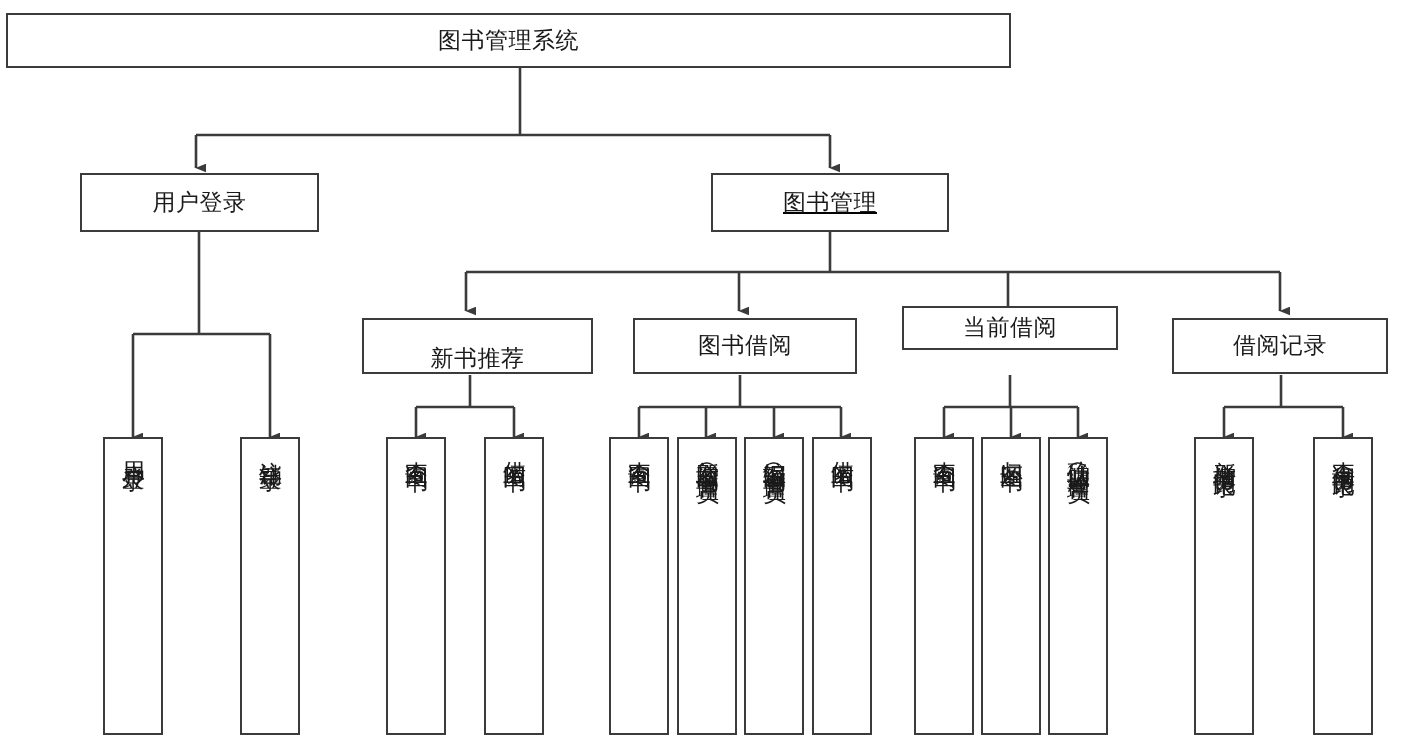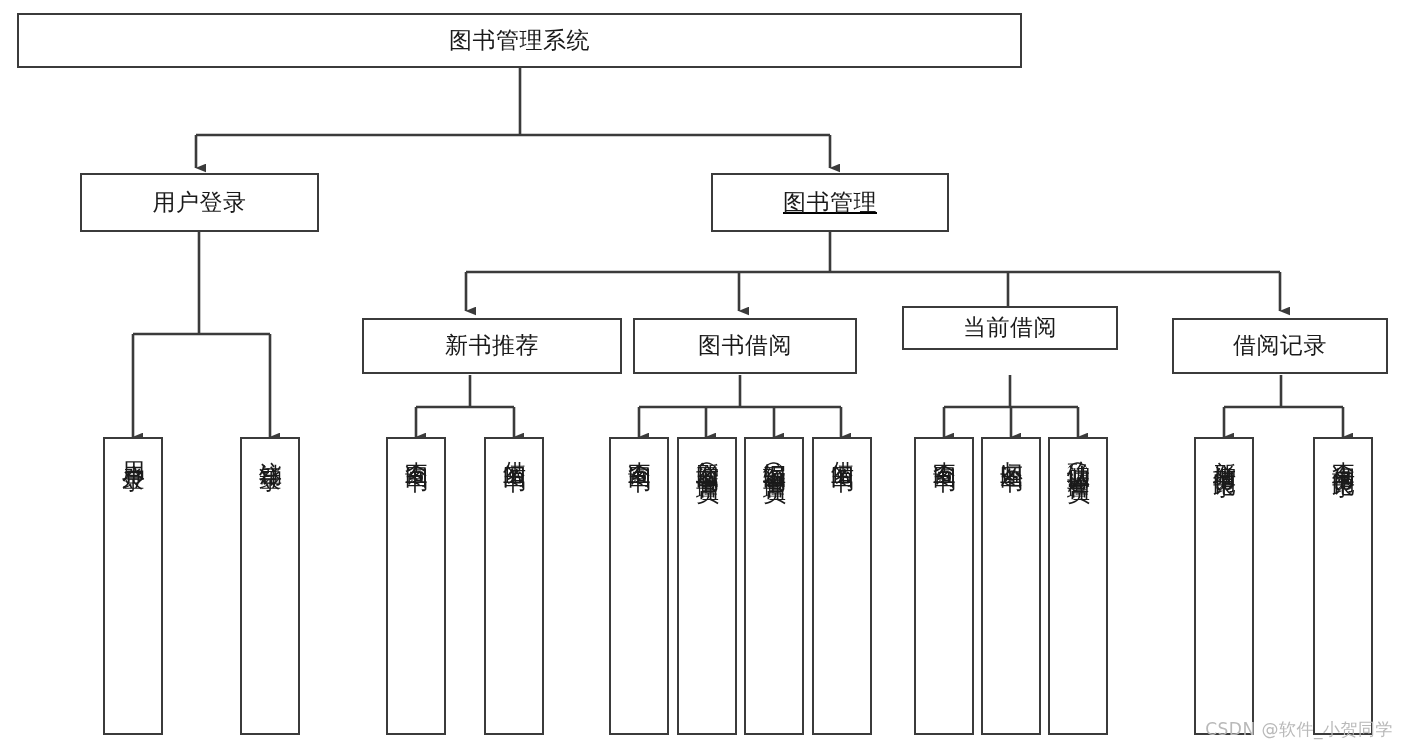--- a/index.html
+++ b/index.html
@@ -121,33 +121,33 @@
       <line x1="1011" y1="407" x2="1011" y2="437" marker-end="url(#arrowhead)"></line>
       <line x1="1078" y1="407" x2="1078" y2="437" marker-end="url(#arrowhead)"></line>
 
       <line x1="1281" y1="375" x2="1281" y2="407"></line>
       <line x1="1224" y1="407" x2="1343" y2="407"></line>
       <line x1="1224" y1="407" x2="1224" y2="437" marker-end="url(#arrowhead)"></line>
       <line x1="1343" y1="407" x2="1343" y2="437" marker-end="url(#arrowhead)"></line>
     </g>
   </svg>
 
-  <div class="node-box horiz" style="left:17px; top:13px; width:1005px; height:55px;">
+  <div class="node-box horiz" style="left:6px; top:13px; width:1005px; height:55px;">
     <span class="node-label">图书管理系统</span>
   </div>
 
   <div class="node-box horiz" style="left:80px; top:173px; width:239px; height:59px;">
     <span class="node-label">用户登录</span>
   </div>
 
   <div class="node-box horiz" style="left:711px; top:173px; width:238px; height:59px;text-decoration:underline;">
     <span class="node-label">图书管理</span>
   </div>
 
-  <div class="node-box horiz" style="left:362px; top:318px; width:260px; height:56px;">
+  <div class="node-box horiz" style="left:362px; top:318px; width:231px; height:56px;align-items:flex-end;">
     <span class="node-label">新书推荐</span>
   </div>
 
   <div class="node-box horiz" style="left:633px; top:318px; width:224px; height:56px;">
     <span class="node-label">图书借阅</span>
   </div>
 
   <div class="node-box horiz" style="left:902px; top:306px; width:216px; height:44px;">
     <span class="node-label">当前借阅</span>
   </div>
@@ -201,15 +201,14 @@
   </div>
 
   <div class="node-box vert" style="left:1194px; top:437px; width:60px; height:298px;">
     <span class="node-label">新增借阅记录</span>
   </div>
 
   <div class="node-box vert" style="left:1313px; top:437px; width:60px; height:298px;">
     <span class="node-label">查询借阅记录</span>
   </div>
 
-  <div class="watermark">CSDN @软件_小贺同学</div>
 
 </div>
 
 </body></html>

